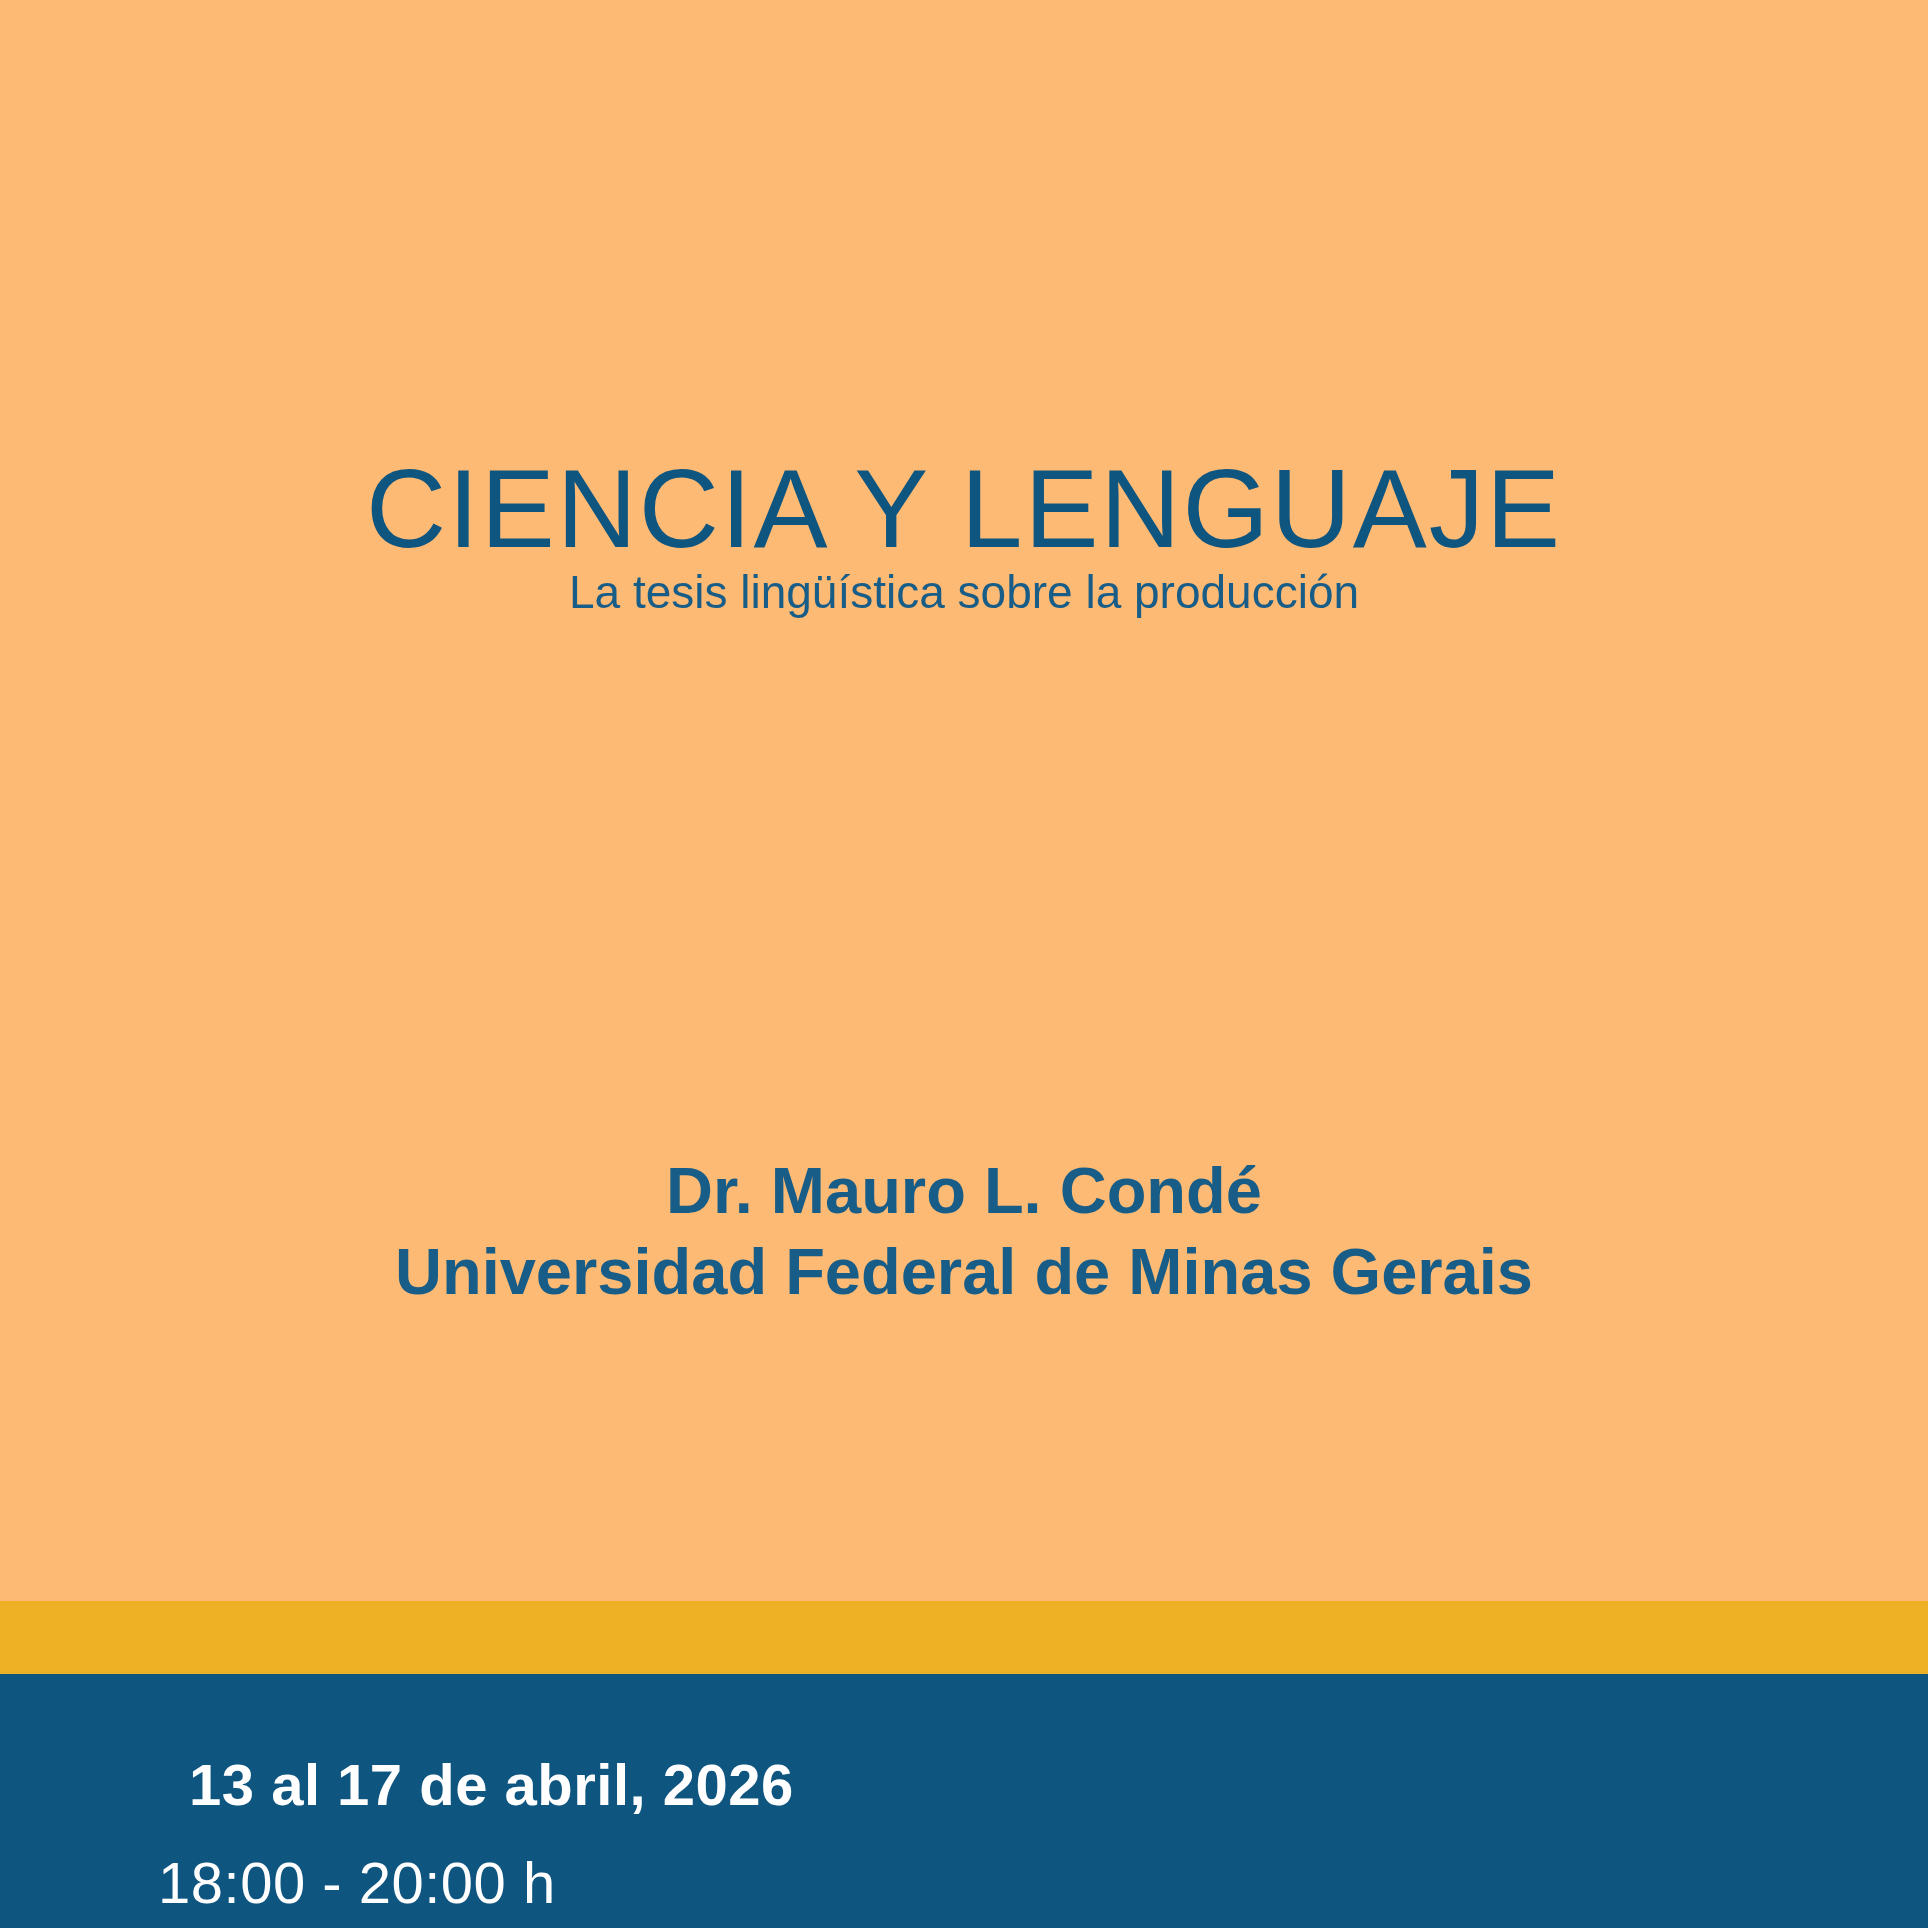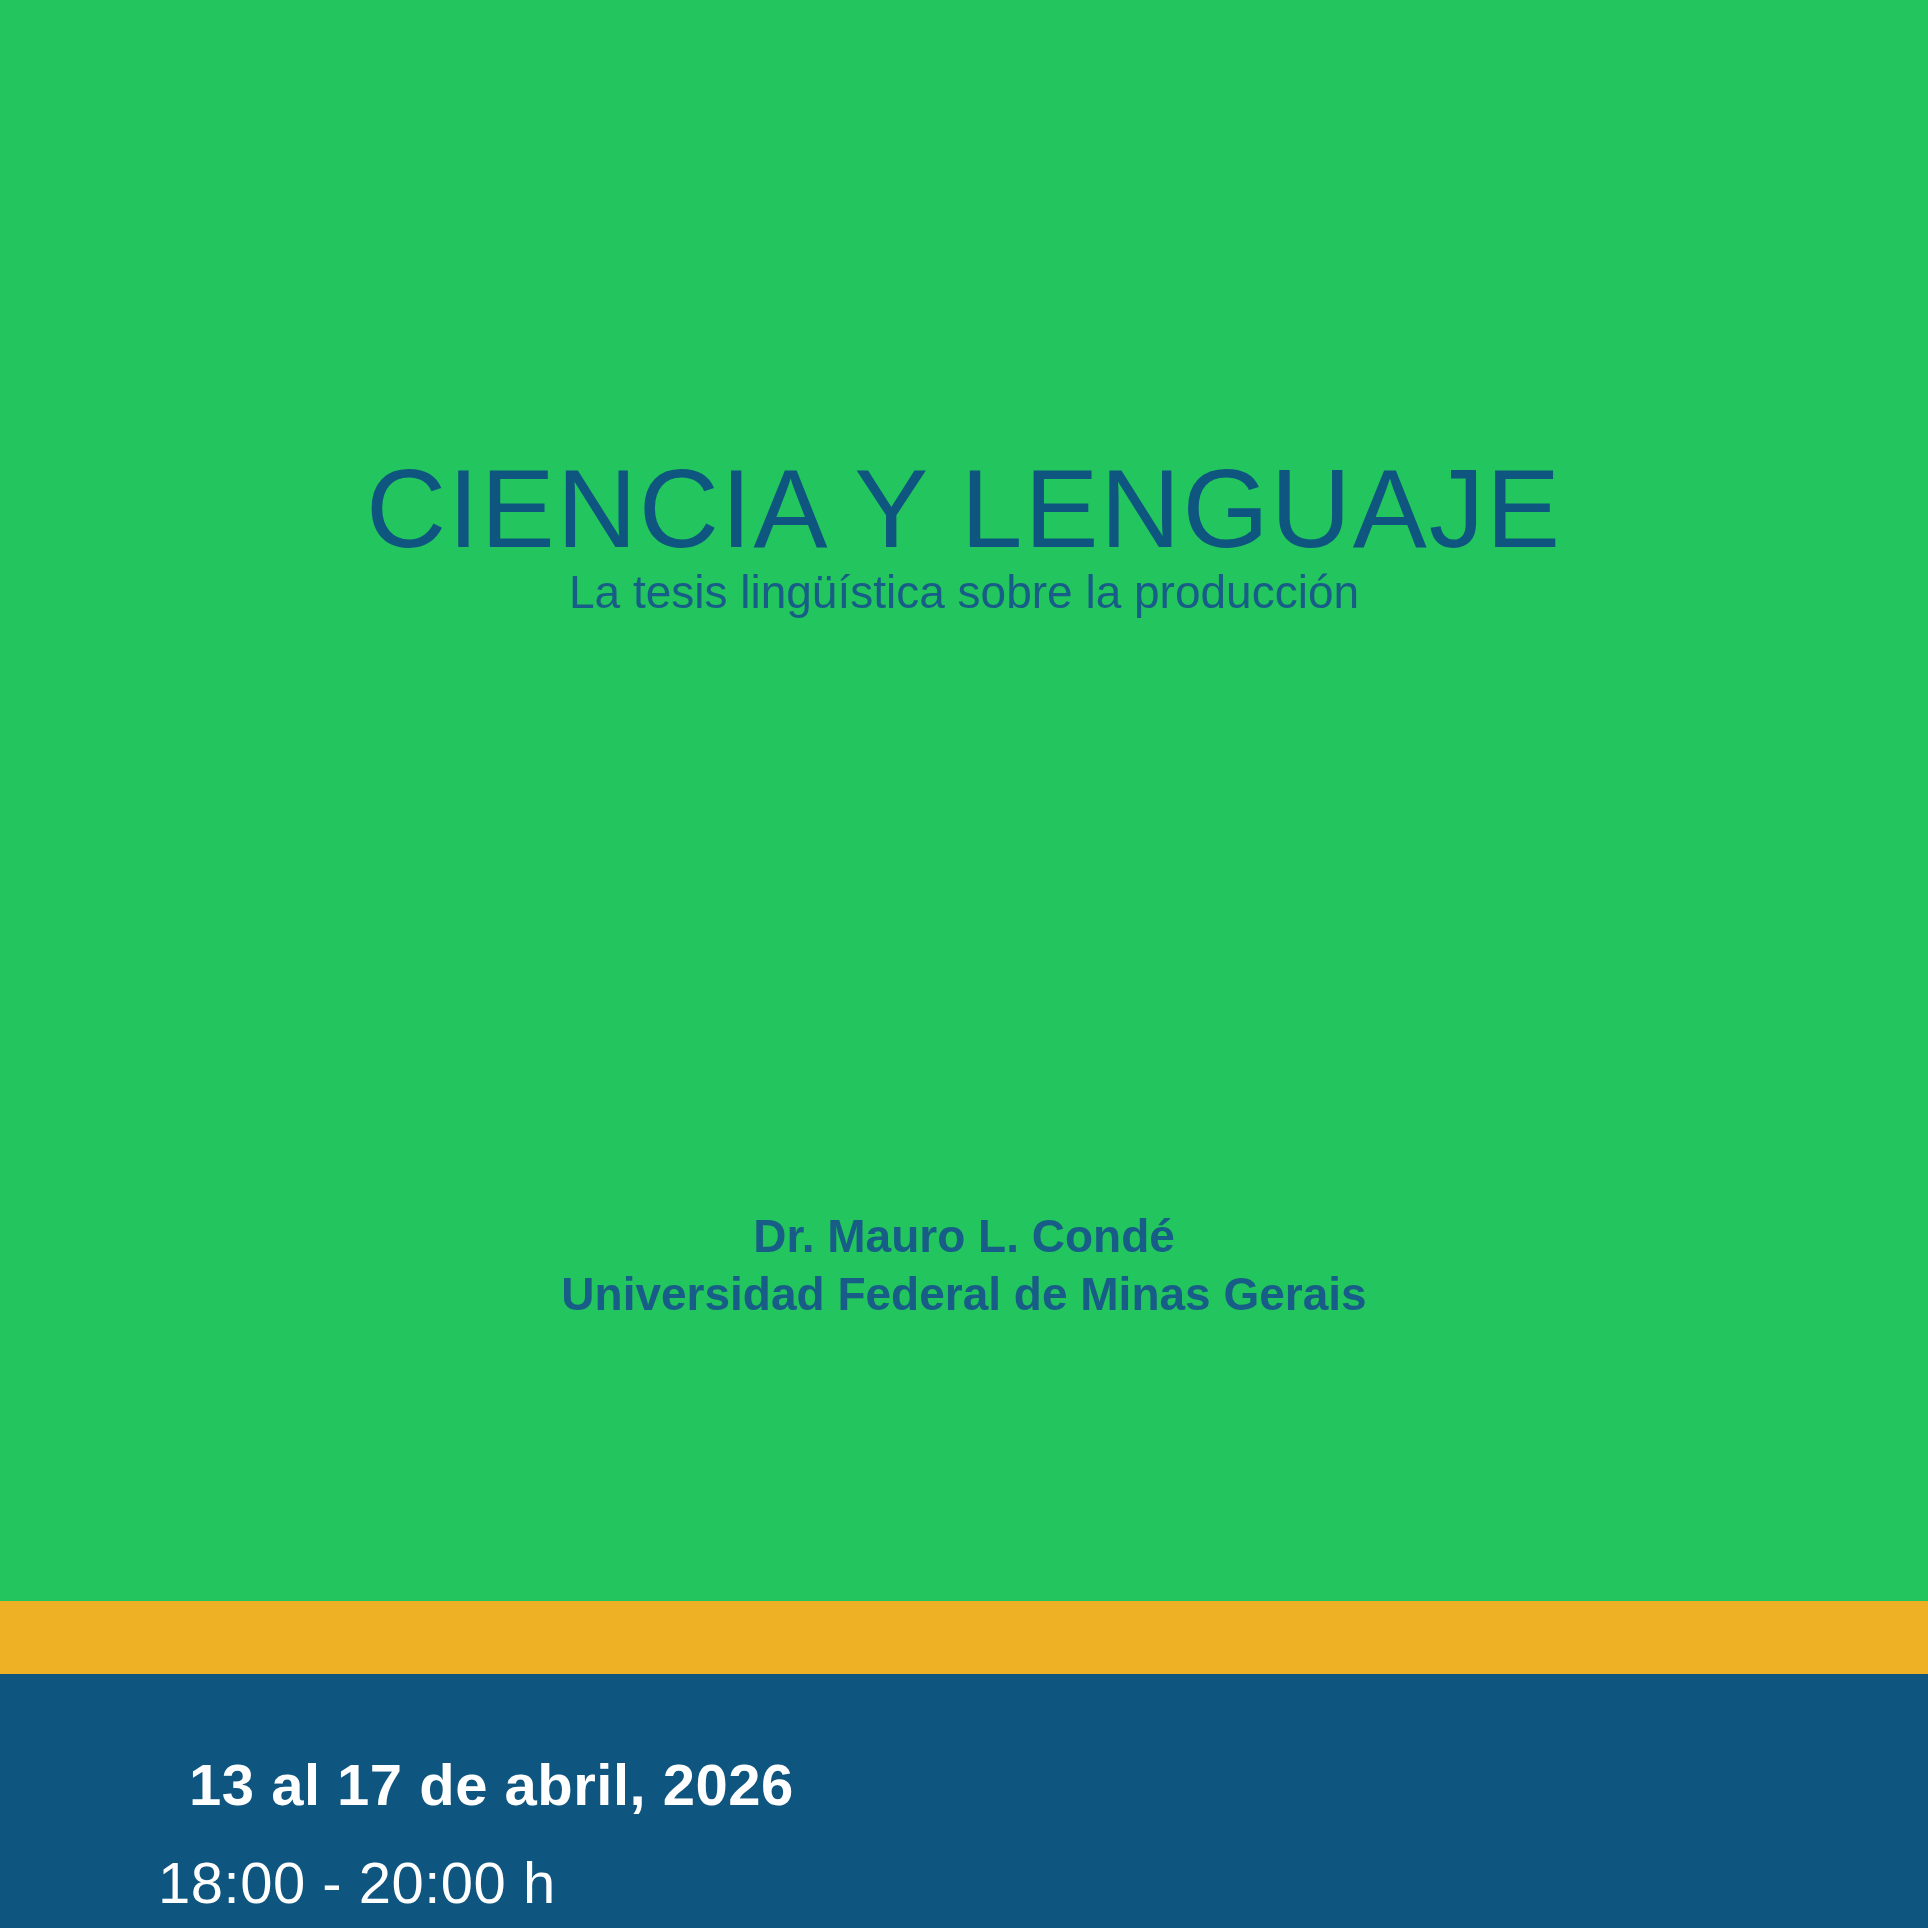--- a/index.html
+++ b/index.html
@@ -13,21 +13,21 @@
     font-family: "Liberation Sans", sans-serif;
     overflow: hidden;
     position: relative;
   }
 
   .poster {
     position: absolute;
     inset: 0;
     display: flex;
     flex-direction: column;
-    background: #22c55e;
+    background: #fdba74;
   }
 
   .content {
     flex: 1 1 auto;
     position: relative;
   }
 
   .title {
     position: absolute;
     top: 377px;
@@ -51,28 +51,28 @@
     text-align: center;
     color: #185d87;
     font-size: 46px;
     font-weight: 400;
     line-height: 1.18;
     font-family: "Liberation Sans", sans-serif;
   }
 
   .speaker-block {
     position: absolute;
-    top: 1208px;
+    top: 1150px;
     left: 50%;
     transform: translateX(-50%);
     width: 1601px;
     text-align: center;
     color: #185d87;
     font-weight: bold;
-    font-size: 46px;
+    font-size: 65px;
     line-height: 1.25;
   }
 
   .speaker-name {
     display: block;
   }
 
   .speaker-affiliation {
     display: block;
   }

